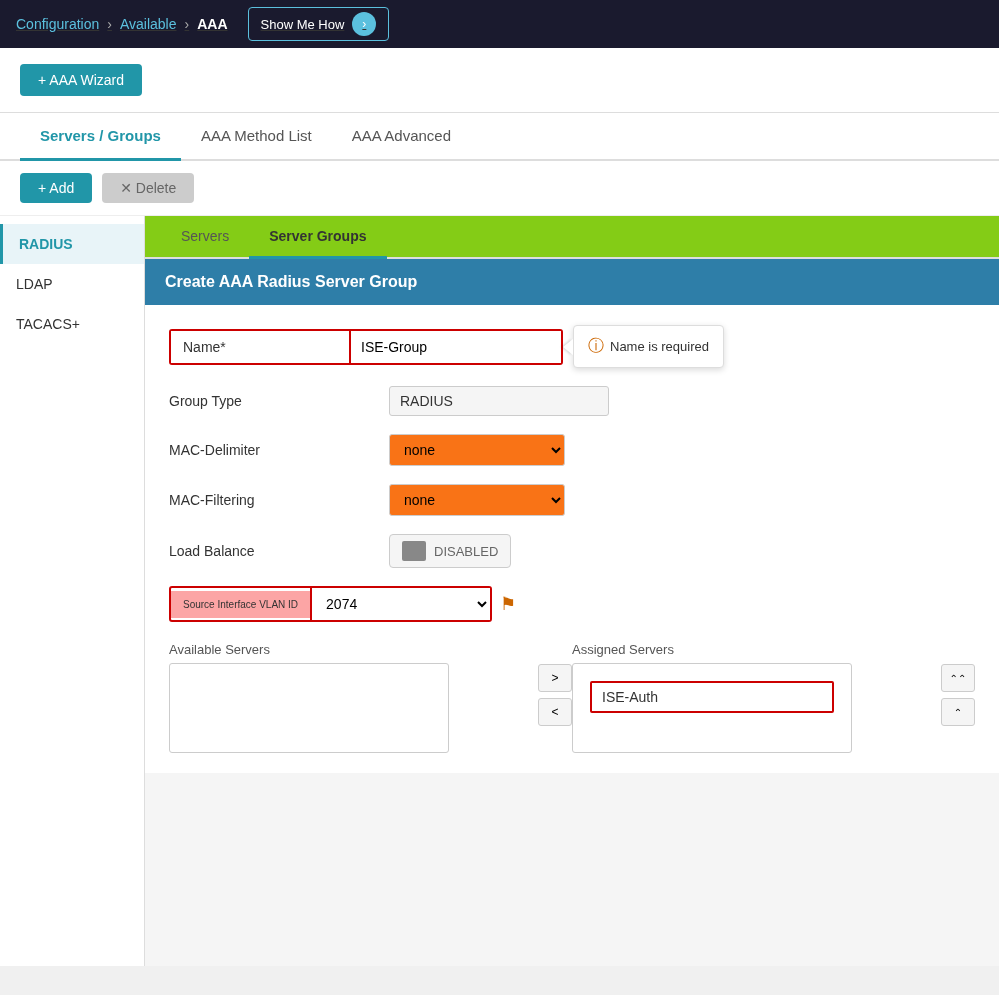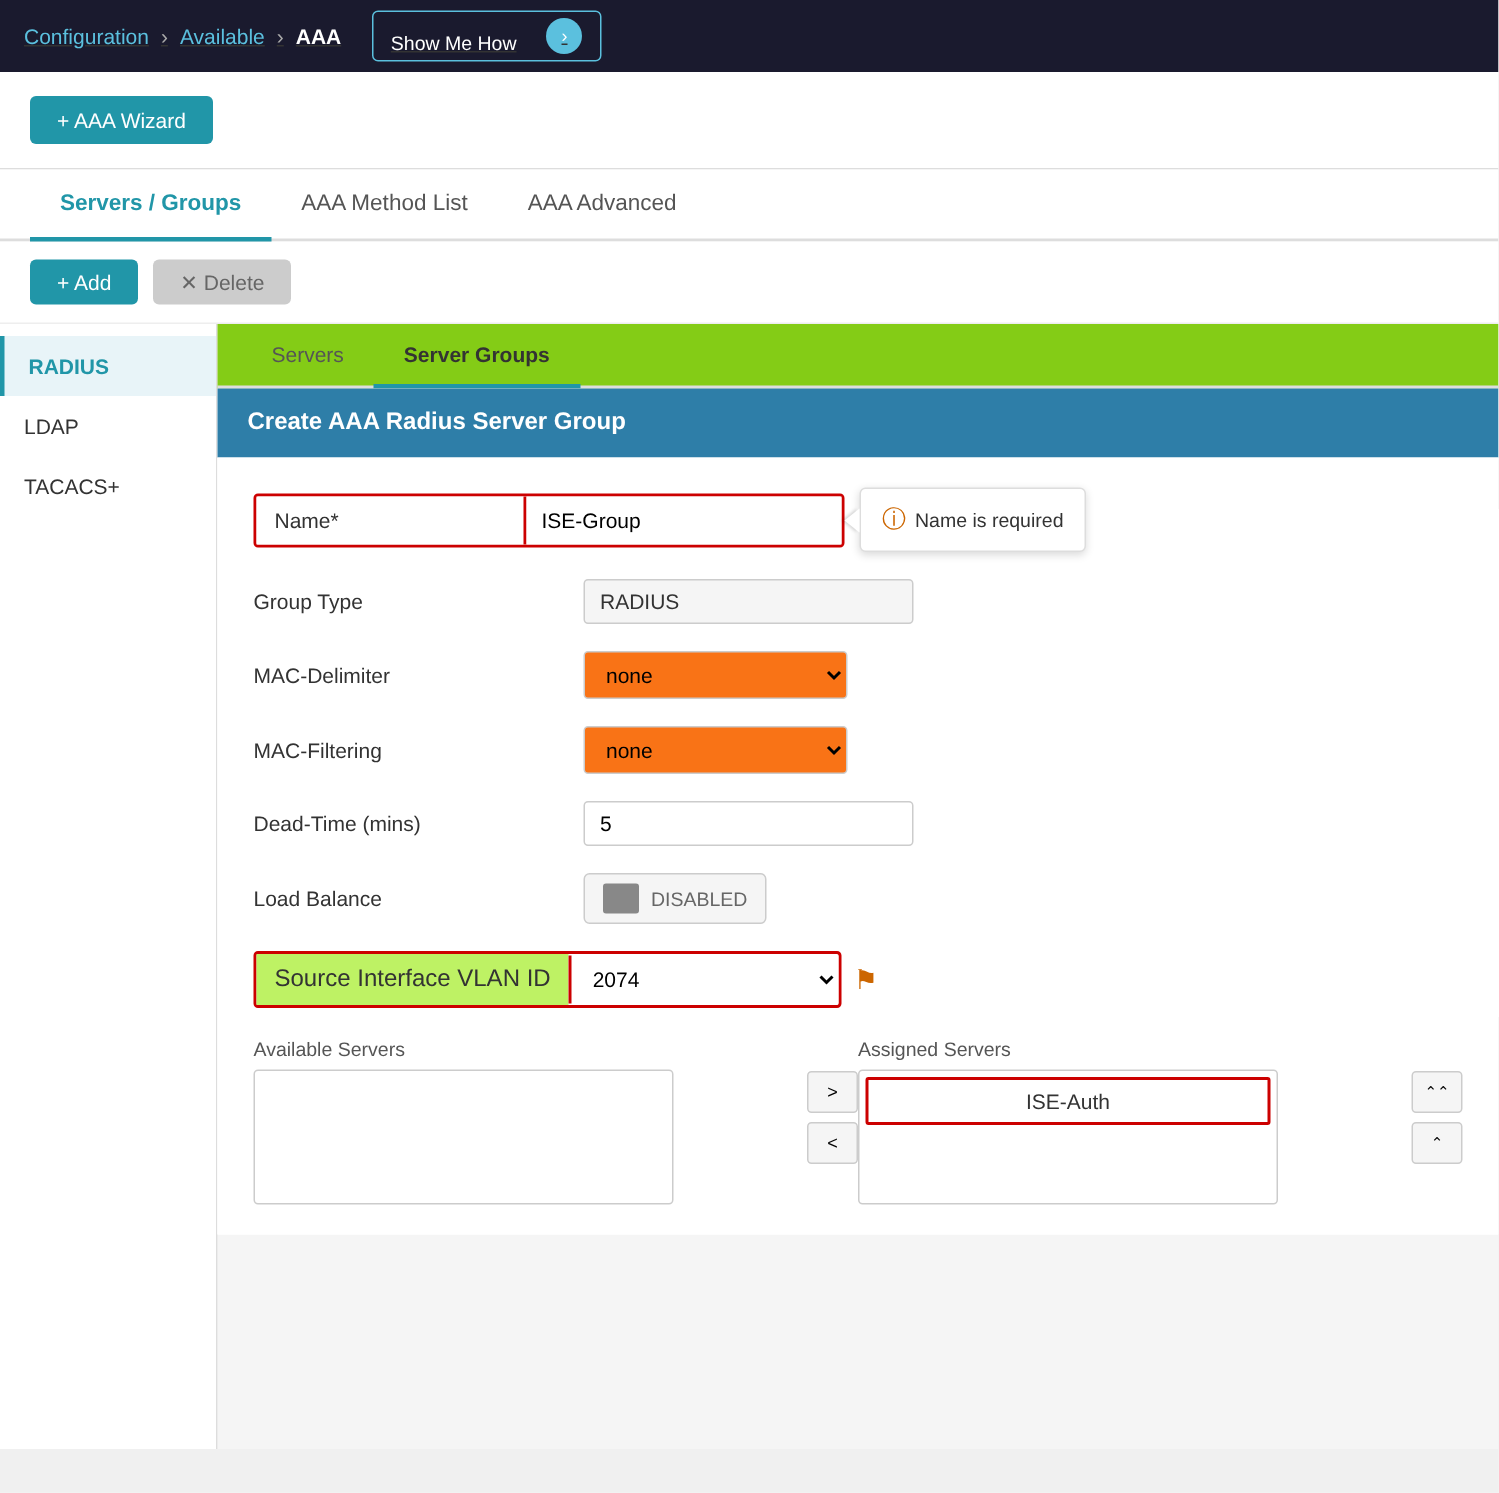--- a/index.html
+++ b/index.html
@@ -33,22 +33,22 @@
     .show-me-how-btn {
       margin-left: 12px;
       background: transparent;
       border: 1px solid #5bc0de;
       color: #fff;
       padding: 4px 12px;
       border-radius: 4px;
       font-size: 13px;
       cursor: pointer;
       display: flex;
-      align-items: flex-end;
-      gap: 20px;
+      align-items: center;
+      gap: 8px;
     }
     .show-me-how-btn .arrow-circle {
       width: 24px;
       height: 24px;
       background: #5bc0de;
       border-radius: 50%;
       display: flex;
       align-items: center;
       justify-content: center;
       color: white;
@@ -326,23 +326,23 @@
     
     .source-row-wrapper {
       border: 2px solid #cc0000;
       border-radius: 3px;
       display: inline-flex;
       align-items: center;
     }
 
     .source-label-cell {
       padding: 8px 12px;
-      font-size: 16px;
-      color: #333;
-      background: #bef264;
+      font-size: 10px;
+      color: #333;
+      background: #fca5a5;
     }
 
     .source-select {
       padding: 7px 10px;
       border: none;
       border-left: 2px solid #cc0000;
       font-size: 14px;
       background: #fff;
       cursor: pointer;
       width: 180px;
@@ -359,22 +359,21 @@
       font-size: 13px;
       color: #555;
       margin-bottom: 6px;
     }
 
     .servers-list {
       border: 1px solid #ccc;
       border-radius: 3px;
       min-height: 100px;
       background: #fff;
-      padding: 4px;
-      text-align: center;
+      padding: 17px;
     }
 
     .server-item {
       padding: 6px 10px;
       font-size: 14px;
       cursor: pointer;
     }
 
     .server-item.selected {
       border: 2px solid #cc0000;
@@ -501,24 +500,20 @@
         </div>
 
         <div class="form-row">
           <div class="form-label">MAC-Filtering</div>
           <select class="form-select">
             <option>none</option>
             <option>cisco</option>
           </select>
         </div>
 
-        <div class="form-row">
-          <div class="form-label">Dead-Time (mins)</div>
-          <input class="form-input" type="text" value="5" style="">
-        </div>
 
         <div class="form-row">
           <div class="form-label">Load Balance</div>
           <button class="toggle-btn">
             <div class="toggle-square"></div>
             <span>DISABLED</span>
           </button>
         </div>
 
         <div style="margin-bottom: 18px; display: flex; align-items: center; gap: 8px;">

